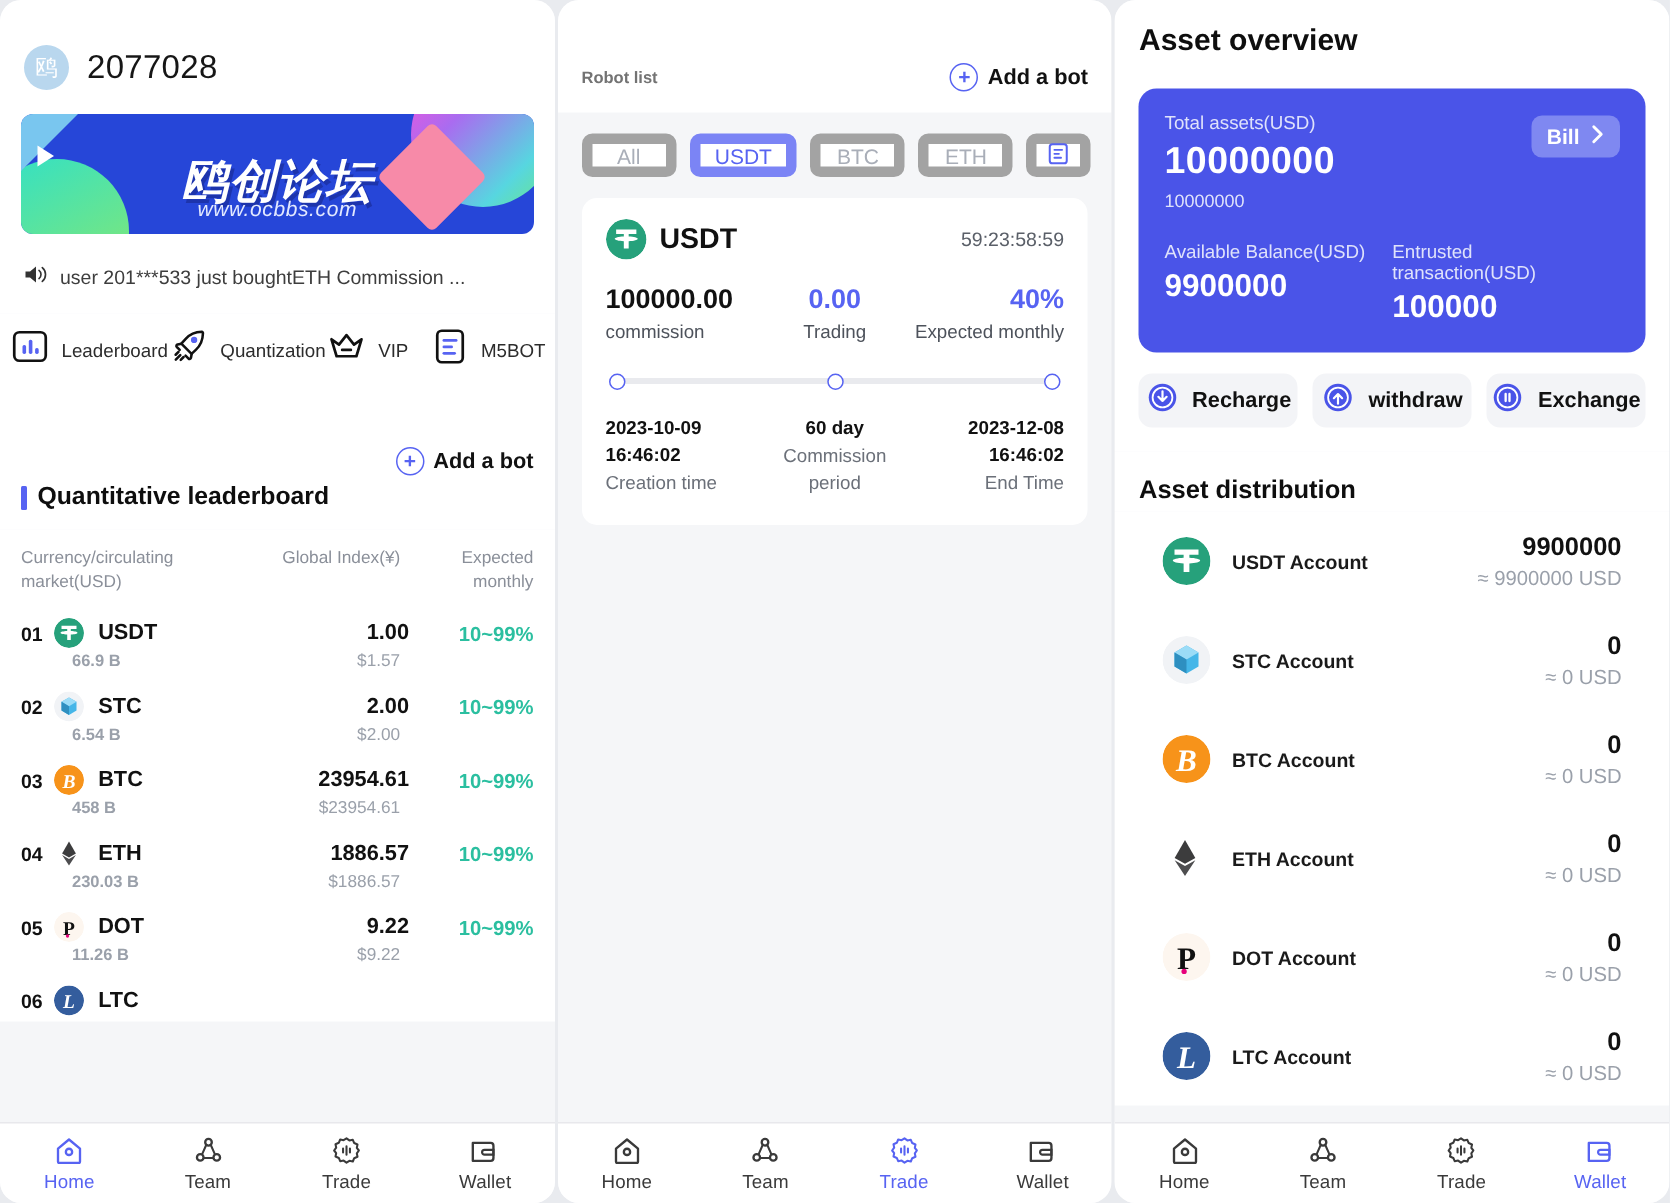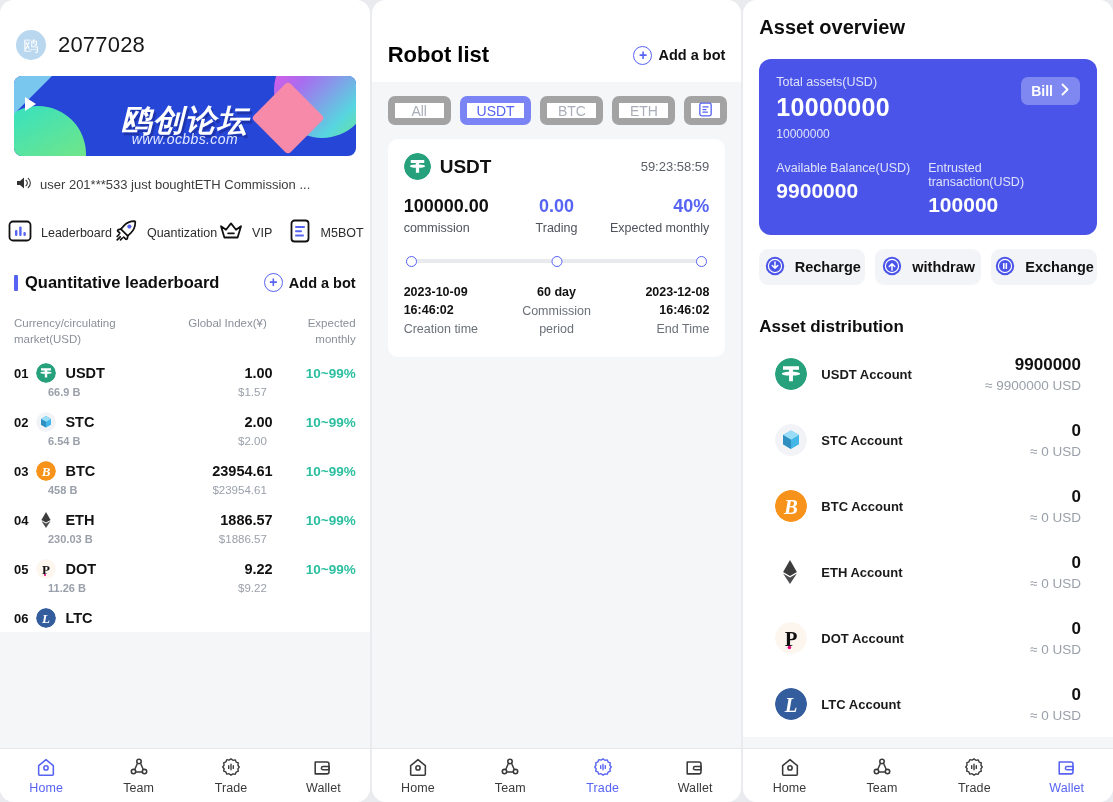--- a/index.html
+++ b/index.html
@@ -132,21 +132,21 @@
   }
   .qn .qlabel { font-size: 12.5px; color: #2c2c2c; }
 
   .sec-head {
     background: #ffffff;
     padding: 10px 14px 12px 14px;
     display: flex; align-items: center; justify-content: space-between;
   }
   .sec-title {
     display: flex; align-items: center; gap: 7px;
-    font-size: 16.5px; font-weight: bold; color: #0e0e0e;
+    font-size: 16.5px; font-weight: bold; color: #0e0e0e; margin-top: 48px;
   }
   .sec-bar { width: 4px; height: 16px; background: #5763f2; border-radius: 1px; }
   .addbot {
     display: flex; align-items: center; gap: 6px;
     font-size: 14.5px; font-weight: bold; color: #111; cursor: pointer;
   }
   .plus-circ {
     width: 19px; height: 19px; border-radius: 50%;
     border: 1.4px solid #5763f2; color: #5763f2;
     font-size: 14px; line-height: 16px; text-align: center;
@@ -170,21 +170,21 @@
   .lb-sub { display: flex; margin-top: 3px; }
   .lb-cap { font-size: 11px; color: #9aa0aa; font-weight: bold; padding-left: 34px; }
   .lb-usd { font-size: 11.5px; color: #9aa0aa; }
 
   
   .m-head {
     background: #ffffff;
     padding: 42px 16px 14px 16px;
     display: flex; align-items: center; justify-content: space-between;
   }
-  .m-title { font-size: 22px; font-weight: bold; color: #000000; }
+  .m-title { font-size: 11px; font-weight: bold; color: #737373; }
   .chips {
     display: flex; gap: 9px; padding: 14px 14px 0 16px;
     align-items: center;
   }
   .chip {
     height: 29px; min-width: 63px; padding: 0 10px;
     border: 7px solid #a3a3a3; border-radius: 7px;
     background: #ffffff; color: #a9aeb8;
     font-size: 14px; display: flex; align-items: center;
     justify-content: center; cursor: pointer;

